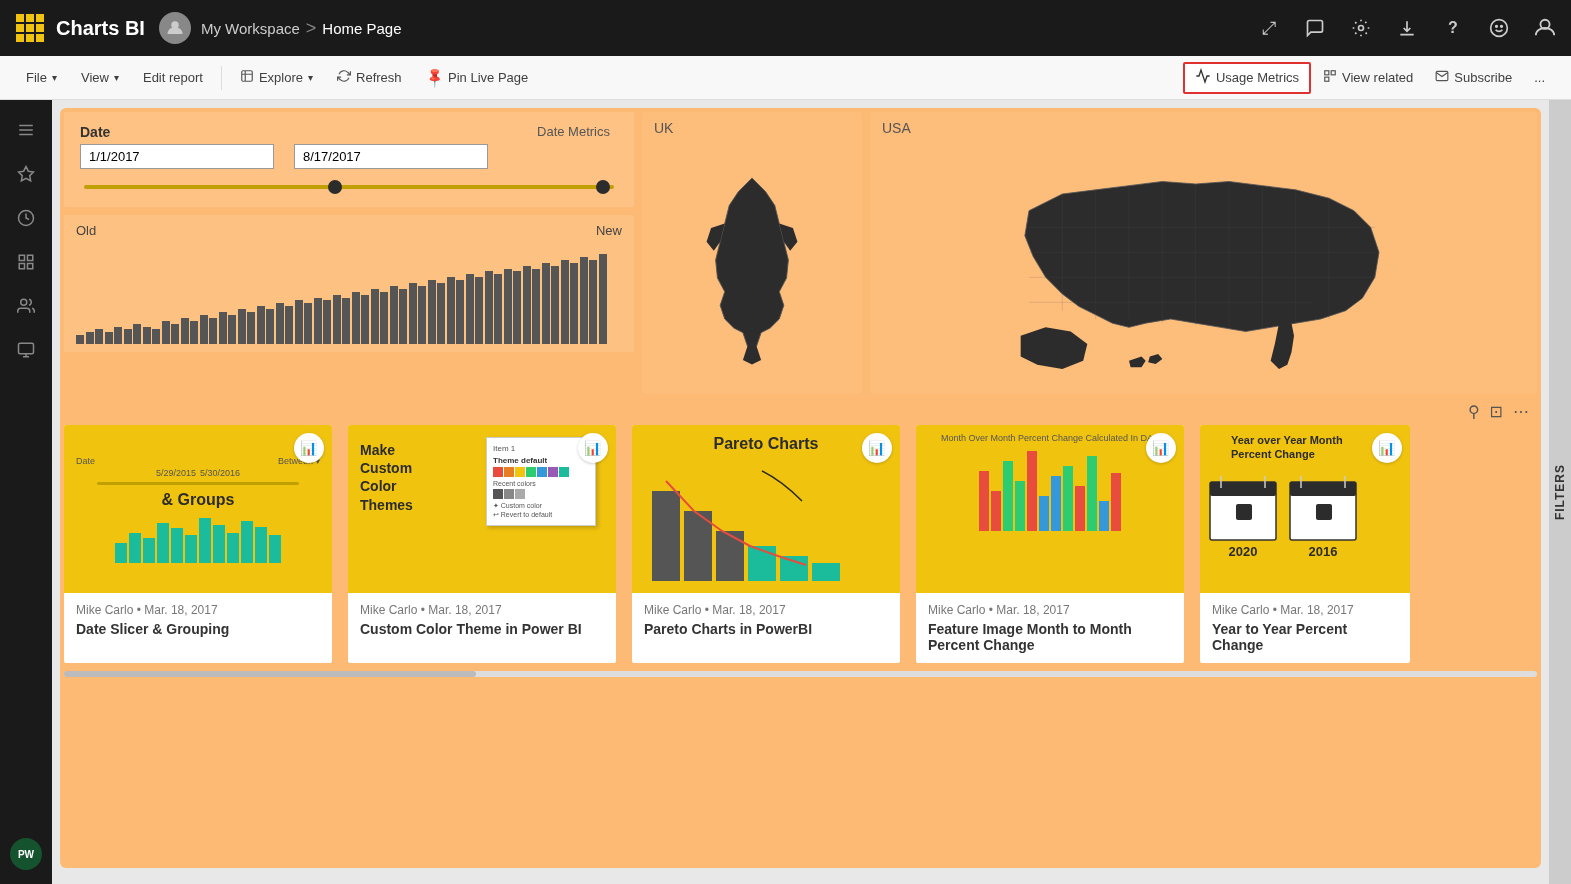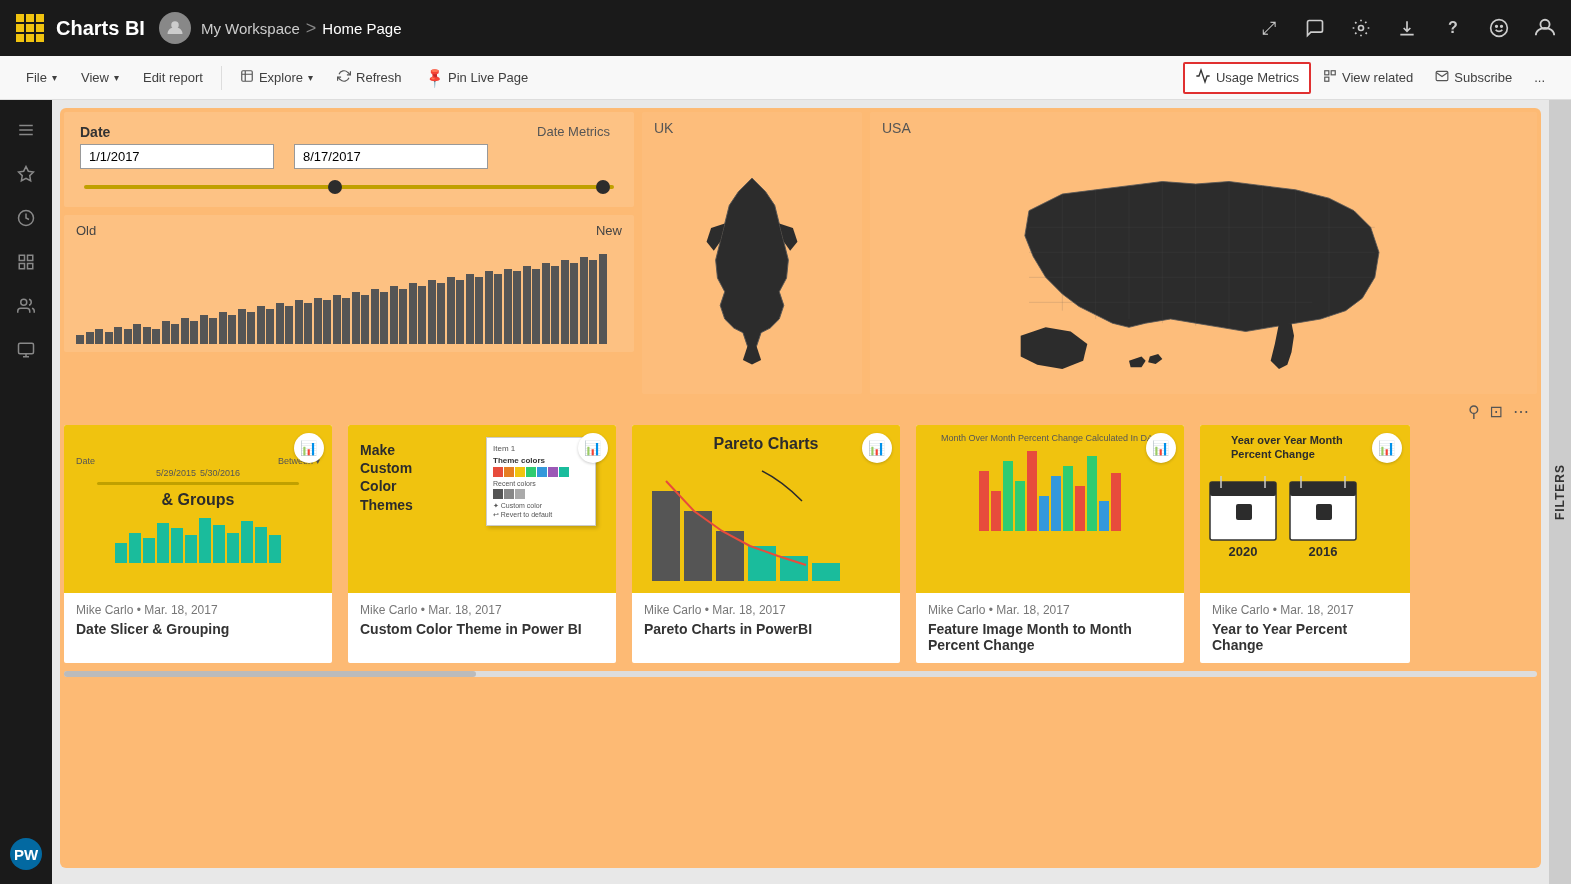--- a/index.html
+++ b/index.html
@@ -50,21 +50,21 @@
     .card-body { padding: 10px 12px; }
     .card-meta { font-size: 12px; color: #777; margin-bottom: 4px; }
     .card-title { font-size: 14px; color: #333; font-weight: 600; }
     .card-icon { position: absolute; top: 8px; right: 8px; width: 30px; height: 30px; background: white; border-radius: 50%; display: flex; align-items: center; justify-content: center; font-size: 14px; box-shadow: 0 1px 3px rgba(0,0,0,0.2); }
     .card + .card { margin-left: 8px; }
 
     
     .chevron { font-size: 10px; }
 
     
-    .pw-badge { background: #0369a1; color: white; font-size: 15px; font-weight: 700; width: 32px; height: 32px; border-radius: 50%; display: flex; align-items: center; justify-content: center; }
+    .pw-badge { background: #14532d; color: white; font-size: 10px; font-weight: 700; width: 32px; height: 32px; border-radius: 50%; display: flex; align-items: center; justify-content: center; }
 
     .toolbar-actions-right { margin-left: auto; display: flex; align-items: center; gap: 2px; }
 
     .card-last-partial { flex: 0 0 200px; }
   </style>
 </head>
 <body>
 
 <div class="top-nav">
   <div class="app-grid">
@@ -424,21 +424,21 @@
           </div>
         </div>
 
         <div class="card">
           <div class="card-thumb" style="background:#f0c30f; position:relative; overflow:hidden;">
 
             <div style="font-size:14px; font-weight:700; color:#2c2c2c; position:absolute; left:12px; top:16px; line-height:1.3; z-index:2; width:90px;">Make Custom Color Themes</div>
 
             <div style="position:absolute; right:20px; top:12px; background:white; border:1px solid #ccc; padding:6px; font-size:8px; color:#333; width:110px; box-shadow:2px 2px 4px rgba(0,0,0,0.2);">
               <div style="font-size:8px; color:#555; margin-bottom:3px;">Item 1</div>
-              <div style="font-size:8px; font-weight:600; margin-bottom:2px;">Theme colors</div>
+              <div style="font-size:8px; font-weight:600; margin-bottom:2px;">Theme default</div>
               <div style="display:flex; gap:1px; margin-bottom:3px;">
                 <div style="width:10px; height:10px; background:#e74c3c;"></div>
                 <div style="width:10px; height:10px; background:#e67e22;"></div>
                 <div style="width:10px; height:10px; background:#f1c40f;"></div>
                 <div style="width:10px; height:10px; background:#2ecc71;"></div>
                 <div style="width:10px; height:10px; background:#3498db;"></div>
                 <div style="width:10px; height:10px; background:#9b59b6;"></div>
                 <div style="width:10px; height:10px; background:#1abc9c;"></div>
               </div>
               <div style="font-size:7px; color:#555; margin-bottom:2px;">Recent colors</div>

